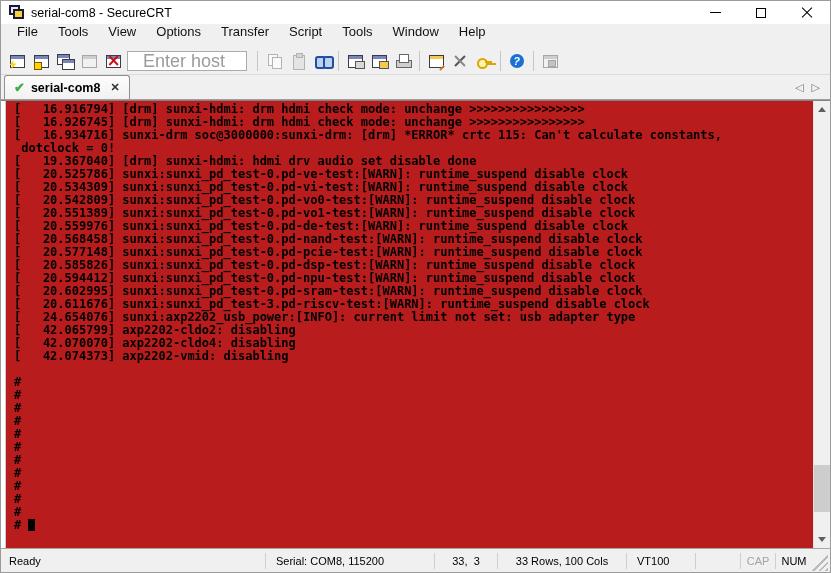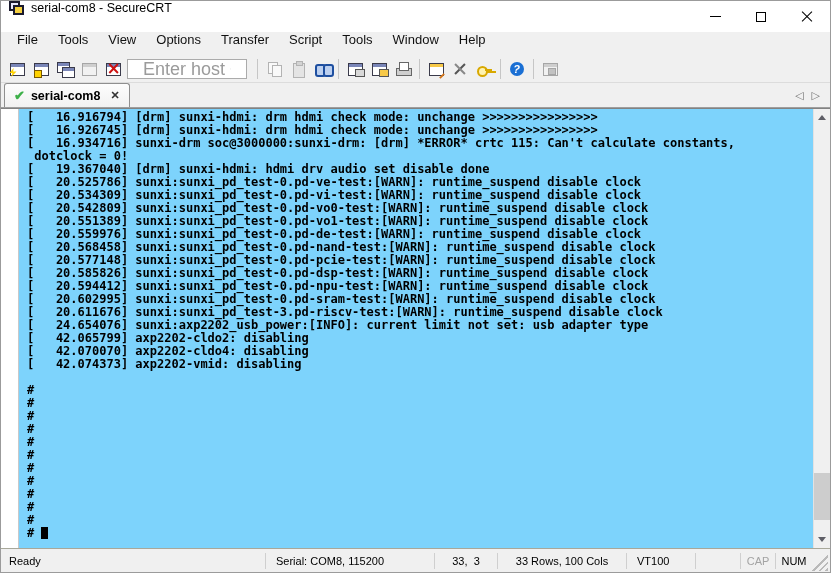--- a/index.html
+++ b/index.html
@@ -3,21 +3,21 @@
 <meta charset="utf-8">
 <style>
   * { margin:0; padding:0; box-sizing:border-box; }
   html,body { background:#c8c8c8; font-family:"Liberation Sans", sans-serif; }
   .window {
     width:831px; height:573px; background:#fff;
     border:1px solid #9b9b9b; display:flex; flex-direction:column;
     position:relative; overflow:hidden;
   }
   
-  .titlebar { height:31px; background:#ffffff; display:flex; flex:0 0 auto;border-radius:10px; }
+  .titlebar { height:23px; background:#ffffff; display:flex; align-items:center; flex:0 0 auto;border-radius:10px; }
   .app-icon { width:16px; height:15px; margin:0 6px 0 8px; position:relative; display:inline-block; }
   .app-icon .w1, .app-icon .w2 {
     position:absolute; width:11px; height:10px; background:#e8e8ff;
     border:2px solid #1a1a2e;
   }
   .app-icon .w1 { left:0; top:0; }
   .app-icon .w2 { left:4px; top:4px; background:#f5d040; }
   .title-text { font-size:12.5px; color:#000; }
   .win-controls { margin-left:auto; display:flex; height:100%; }
   .wbtn { width:46px; height:100%; display:flex; align-items:center; justify-content:center; position:relative; }
@@ -96,21 +96,21 @@
     border-radius:3px 3px 0 0;
   }
   .tab-check { color:#3db049; font-size:13px; font-weight:bold; line-height:1; }
   .tab-label { font-size:12.5px; font-weight:bold; color:#000; }
   .tab-close { color:#333; font-size:11px; font-weight:bold; margin-left:4px; line-height:1; }
   .tab-scroll { margin-left:auto; display:flex; gap:8px; align-items:center; height:100%; padding-right:10px; }
   .tab-scroll span { color:#707070; font-size:11px; font-family:"DejaVu Sans",sans-serif; }
   
   .term-wrap { flex:1 1 auto; display:flex; background:#fff; border-top:1px solid #828282; position:relative; overflow:hidden; }
   .terminal {
-    flex:1 1 auto; background:#7dd3fc; padding:2px 0 0 8px; border-left:1px solid #c9c9c9; margin-left:17px;
+    flex:1 1 auto; background:#b91c1c; padding:2px 0 0 8px; border-left:1px solid #c9c9c9; margin-left:4px;
     font-family:"DejaVu Sans Mono", monospace; font-size:12px; font-weight:bold; line-height:13px; color:#000;
     overflow:hidden;
   }
   .term-line { white-space:pre; height:13px; }
   .cursor { display:inline-block; width:7px; height:12px; background:#000; vertical-align:-2px; }
   
   .scrollbar { width:17px; flex:0 0 auto; background:#f0f0f0; display:flex; flex-direction:column; border-left:1px solid #e2e2e2; }
   .sb-arrow { height:17px; display:flex; align-items:center; justify-content:center; }
   .sb-arrow::before { content:""; width:0; height:0; border-left:4px solid transparent; border-right:4px solid transparent; }
   .sb-arrow.up::before { border-bottom:5px solid #5e5e66; }

